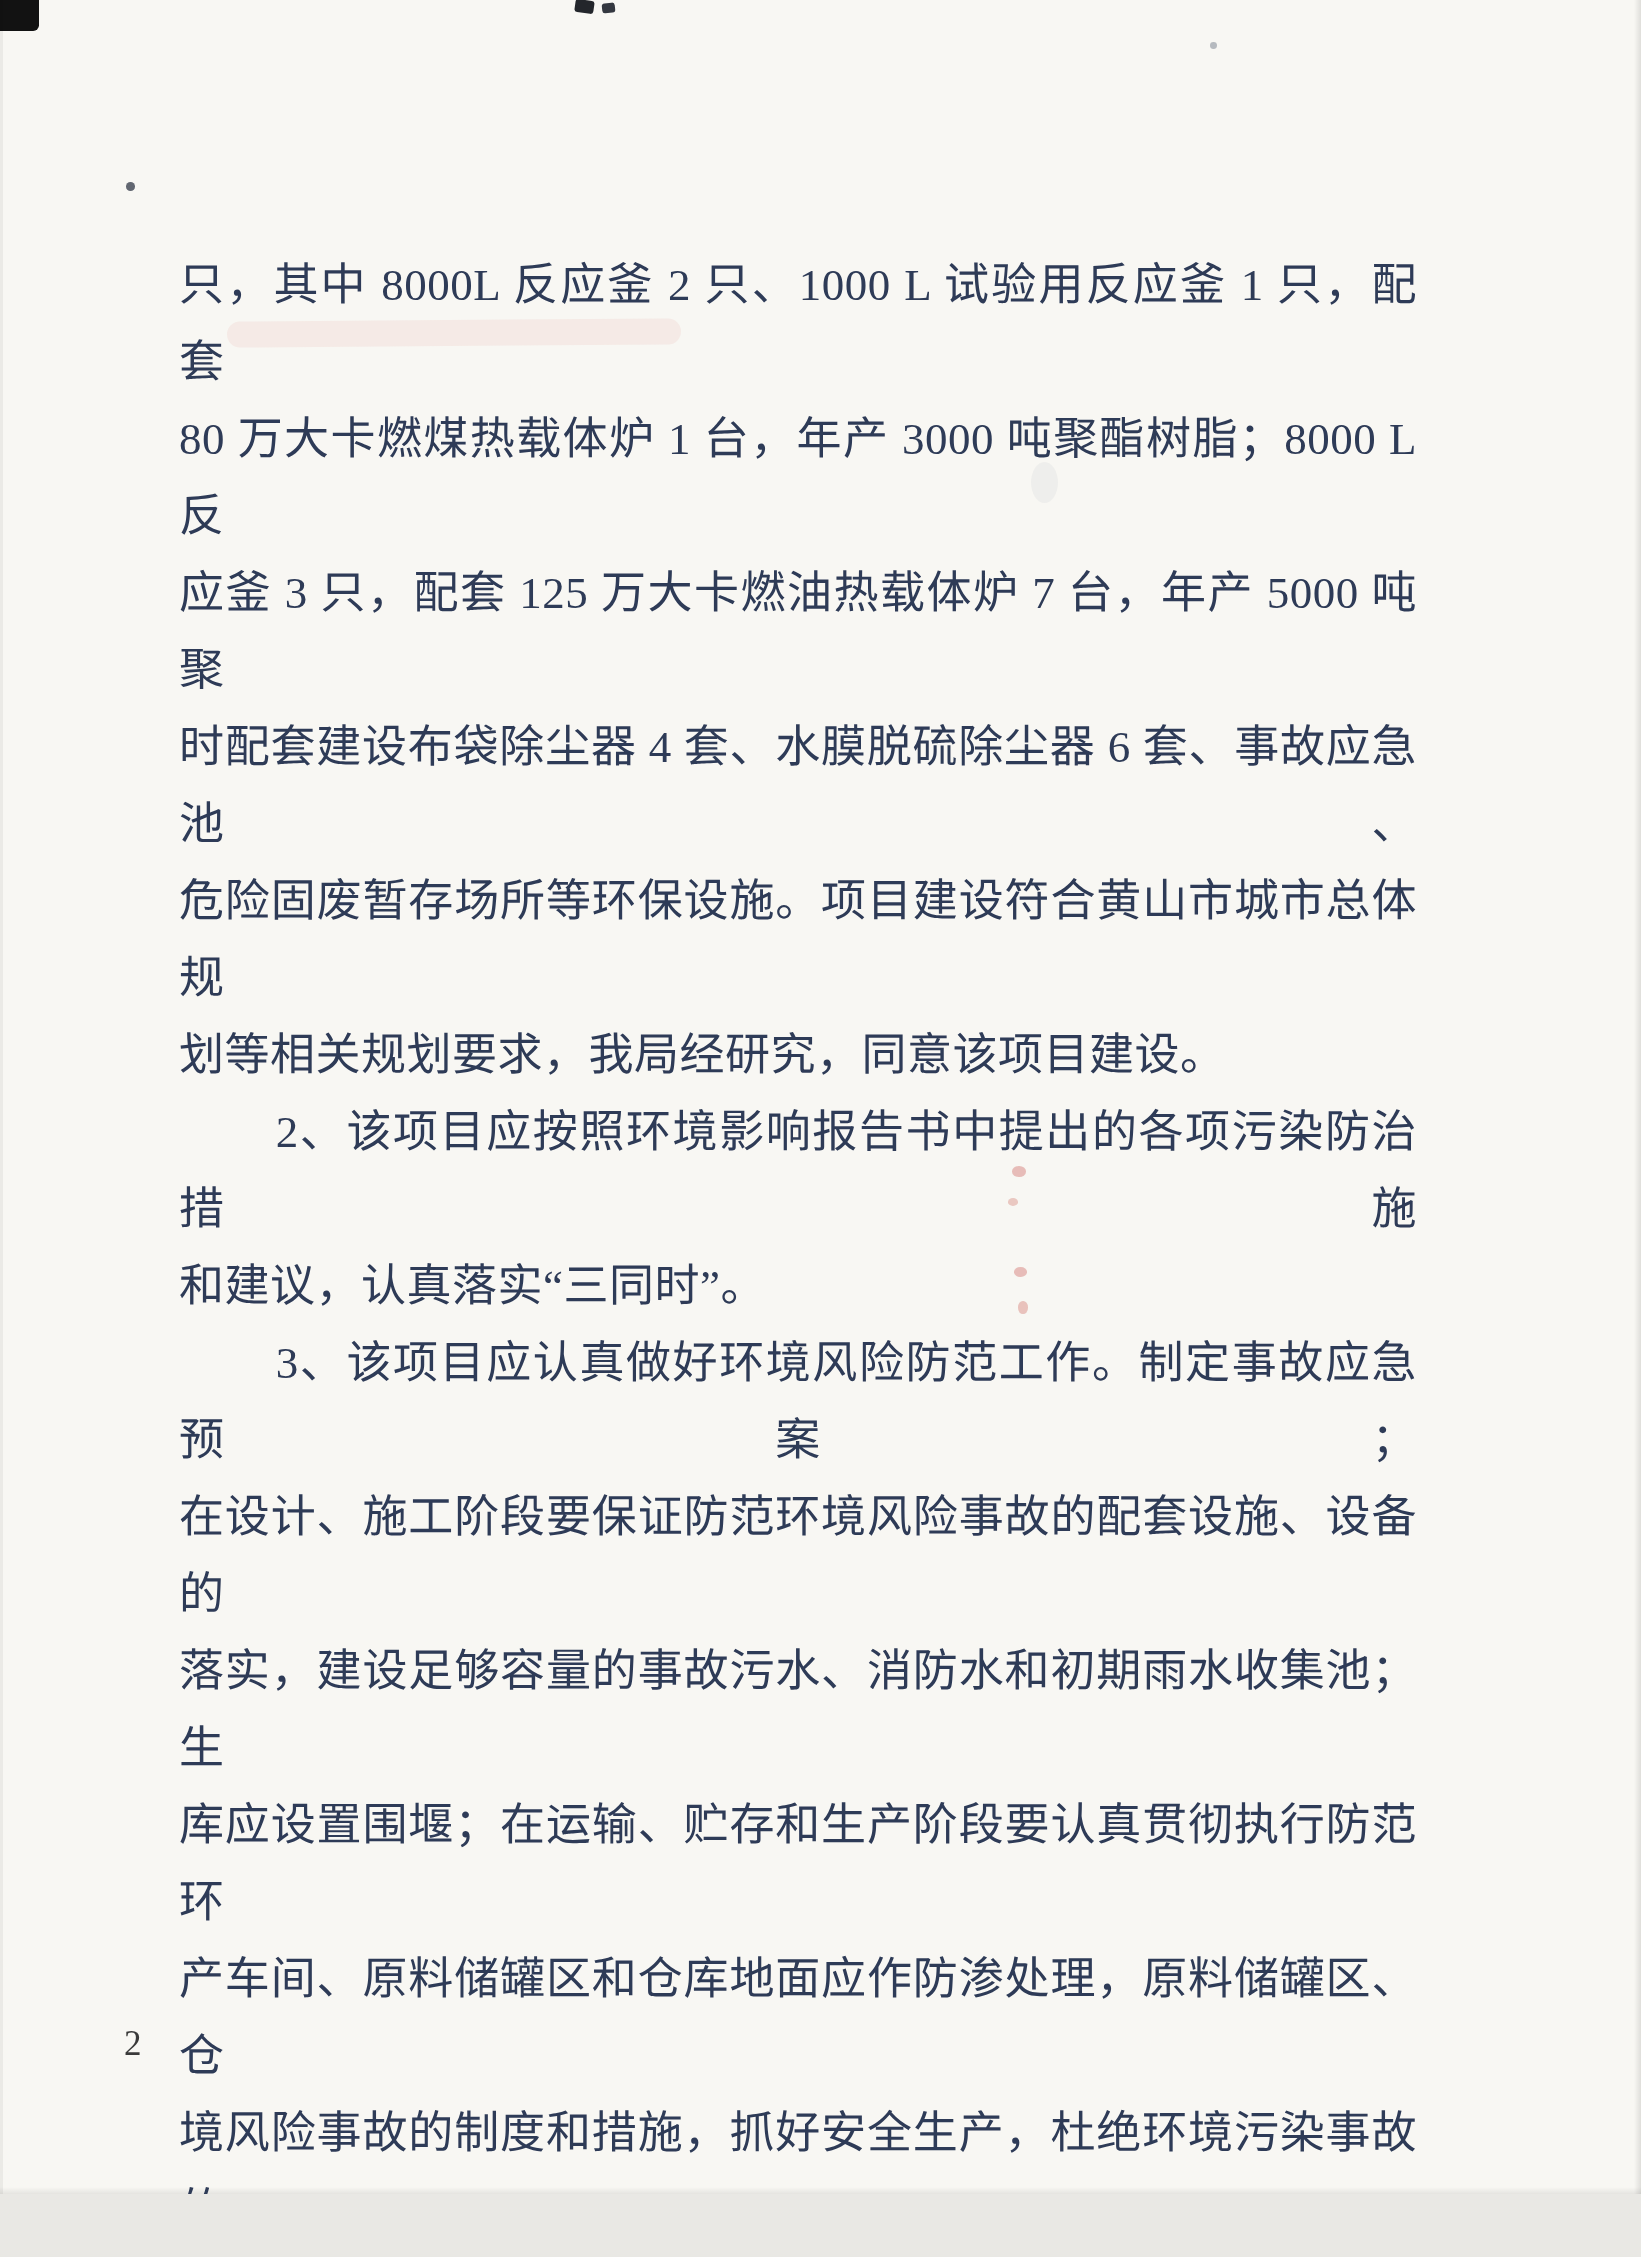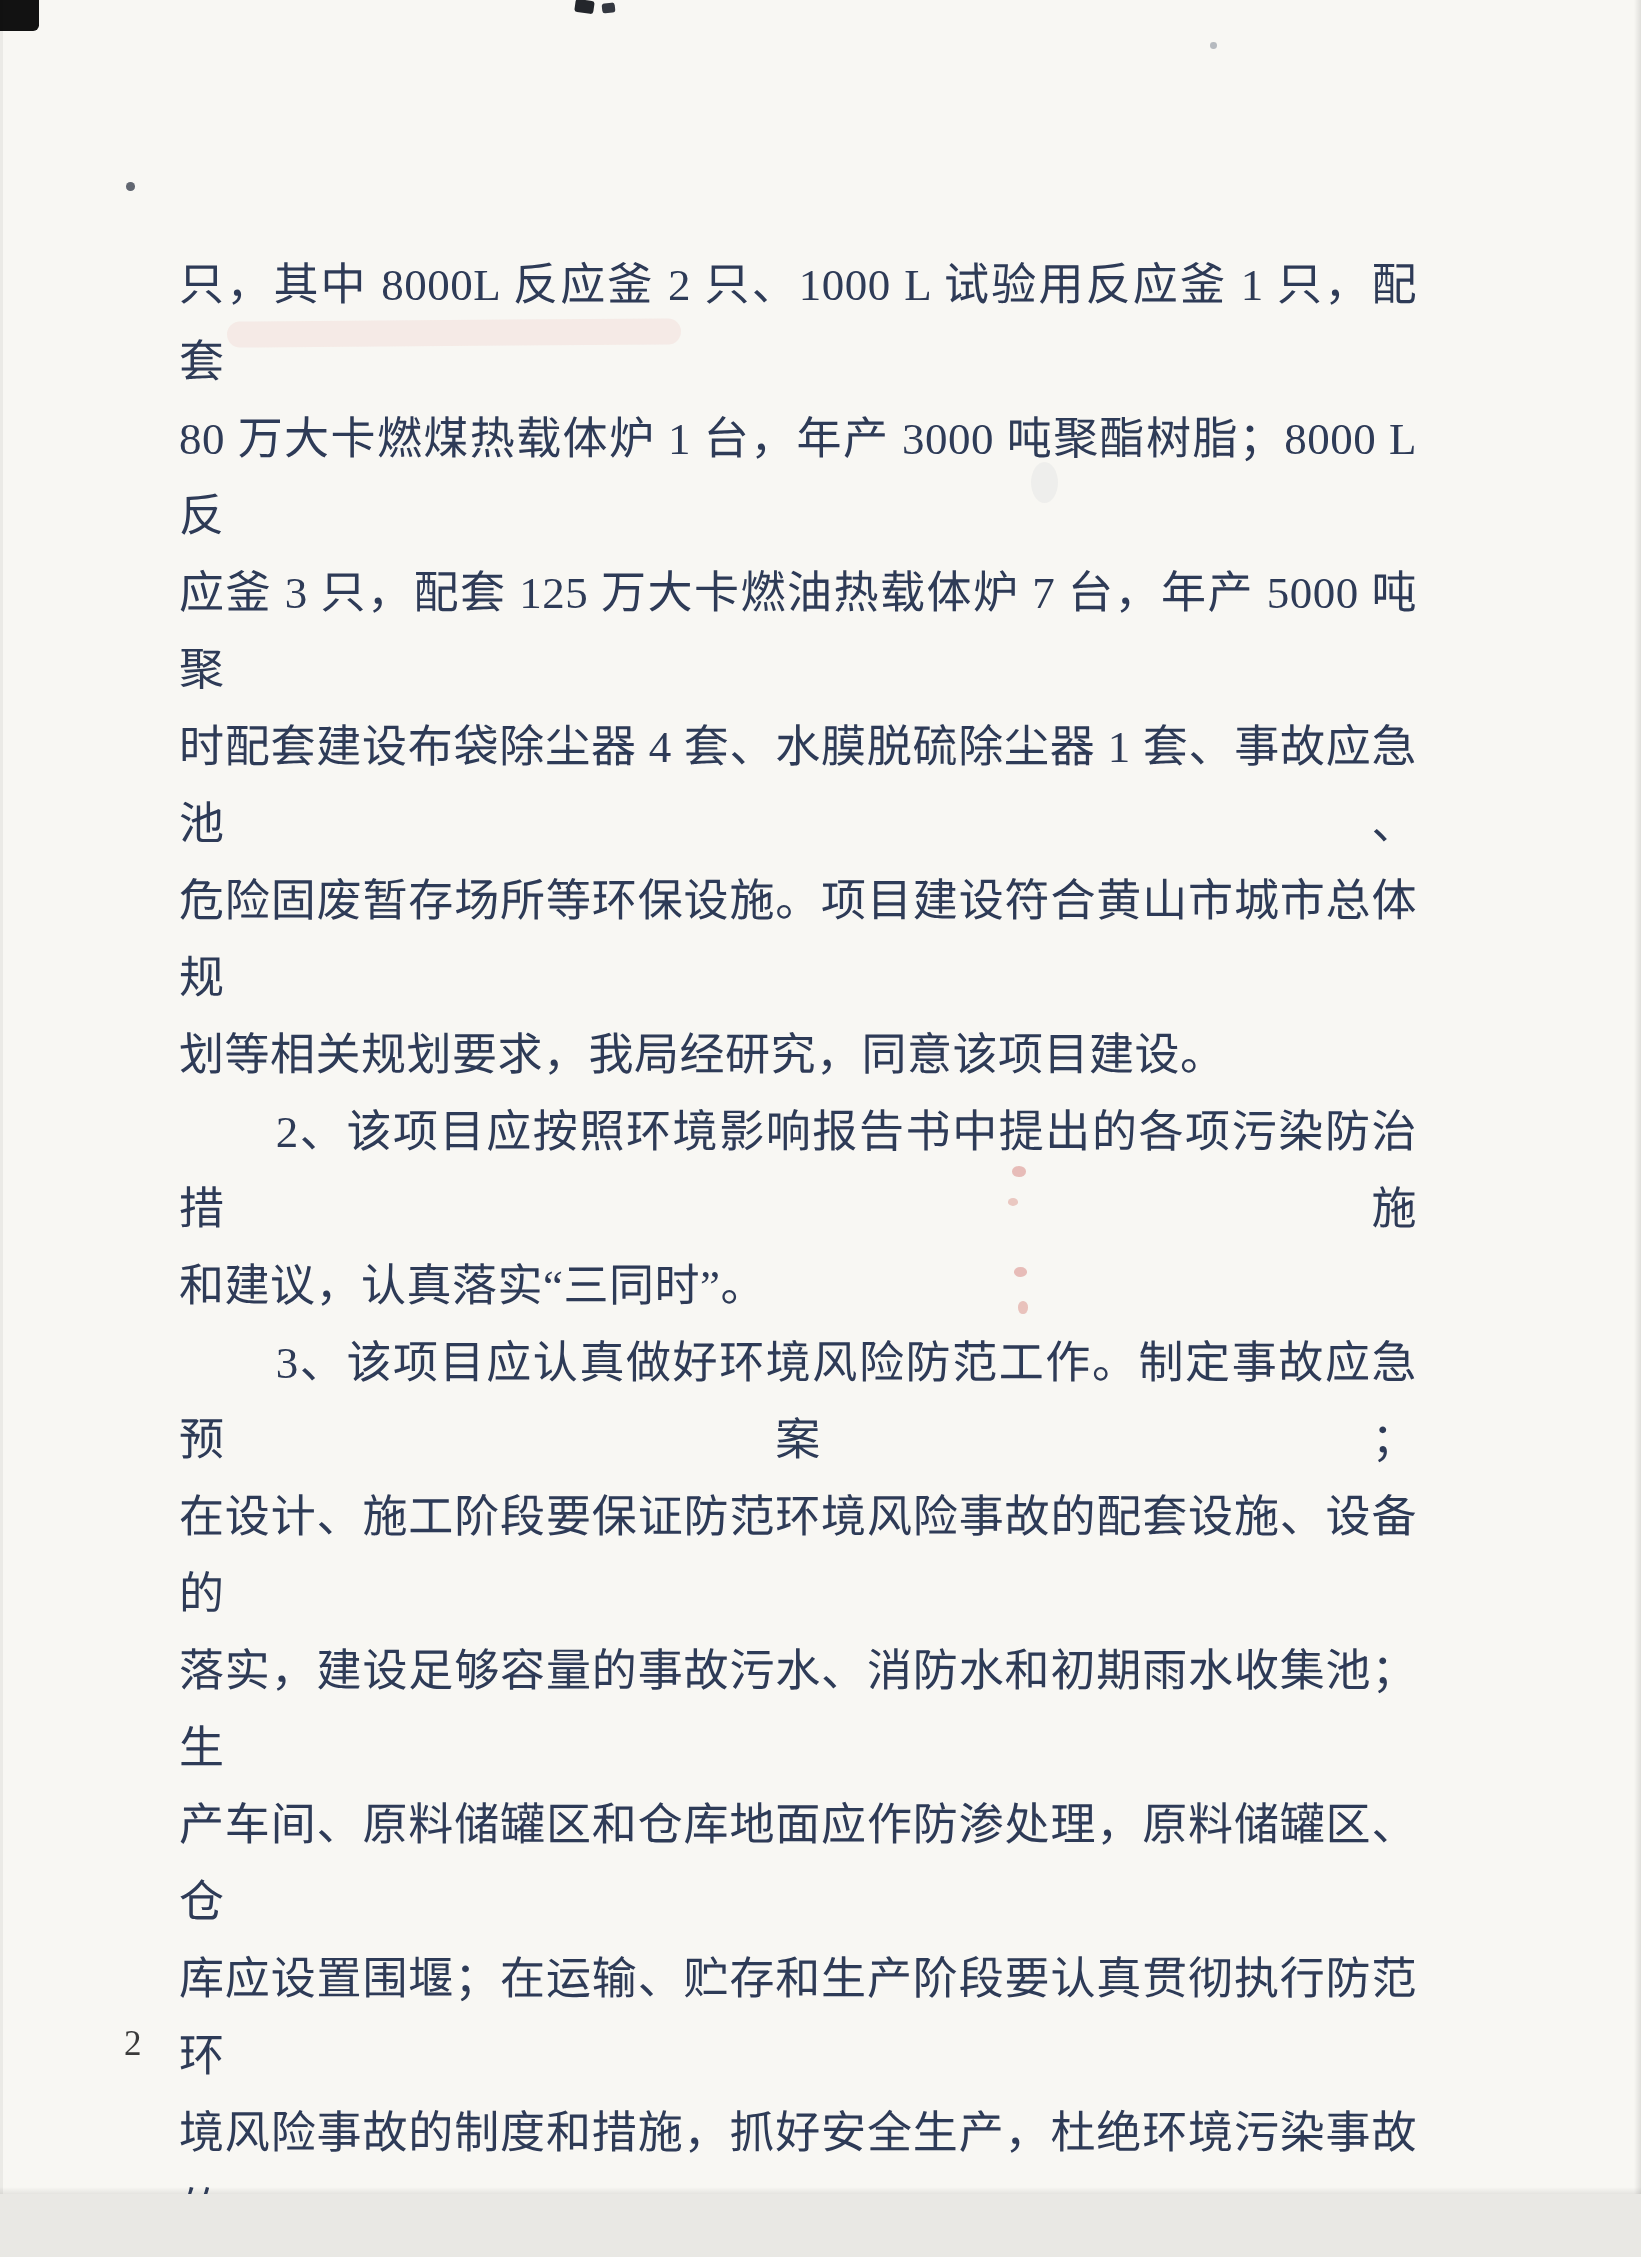--- a/index.html
+++ b/index.html
@@ -71,29 +71,29 @@
   <div class="mark pink-speck-3"></div>
   <div class="mark pink-speck-4"></div>
   <div class="mark edge-right"></div>
   <div class="mark edge-bottom"></div>
   <div class="mark edge-left"></div>
 
   <div class="content">
       <div class="line">只，其中 8000L 反应釜 2 只、1000 L 试验用反应釜 1 只，配套</div>
       <div class="line">80 万大卡燃煤热载体炉 1 台，年产 3000 吨聚酯树脂；8000 L 反</div>
       <div class="line">应釜 3 只，配套 125 万大卡燃油热载体炉 7 台，年产 5000 吨聚</div>
-      <div class="line">时配套建设布袋除尘器 4 套、水膜脱硫除尘器 1 套、事故应急池、</div>
+      <div class="line">时配套建设布袋除尘器 4 套、水膜脱硫除尘器 6 套、事故应急池、</div>
       <div class="line">危险固废暂存场所等环保设施。项目建设符合黄山市城市总体规</div>
       <div class="line end">划等相关规划要求，我局经研究，同意该项目建设。</div>
       <div class="line indent">2、该项目应按照环境影响报告书中提出的各项污染防治措施</div>
       <div class="line end">和建议，认真落实“三同时”。</div>
       <div class="line indent">3、该项目应认真做好环境风险防范工作。制定事故应急预案；</div>
       <div class="line">在设计、施工阶段要保证防范环境风险事故的配套设施、设备的</div>
       <div class="line">落实，建设足够容量的事故污水、消防水和初期雨水收集池；生</div>
+      <div class="line">库应设置围堰；在运输、贮存和生产阶段要认真贯彻执行防范环</div>
       <div class="line">产车间、原料储罐区和仓库地面应作防渗处理，原料储罐区、仓</div>
-      <div class="line">库应设置围堰；在运输、贮存和生产阶段要认真贯彻执行防范环</div>
       <div class="line">境风险事故的制度和措施，抓好安全生产，杜绝环境污染事故的</div>
     </div>
 
   <div class="pagenum">2</div>
 
 </div>
 
 
 </body></html>

